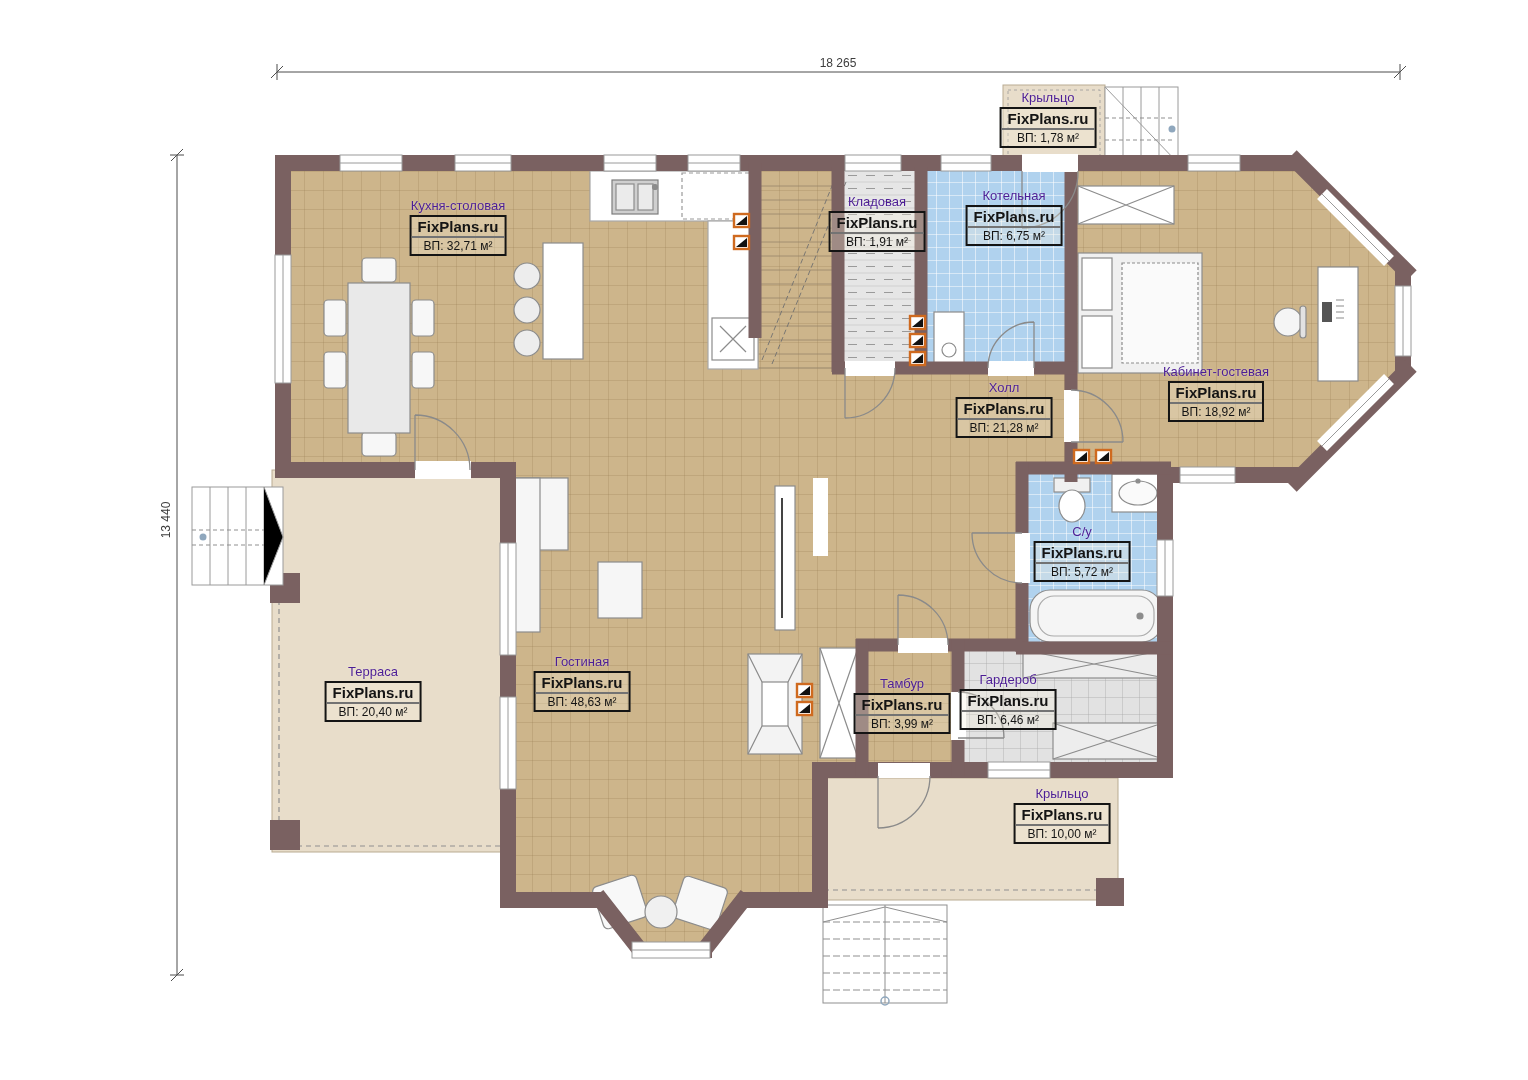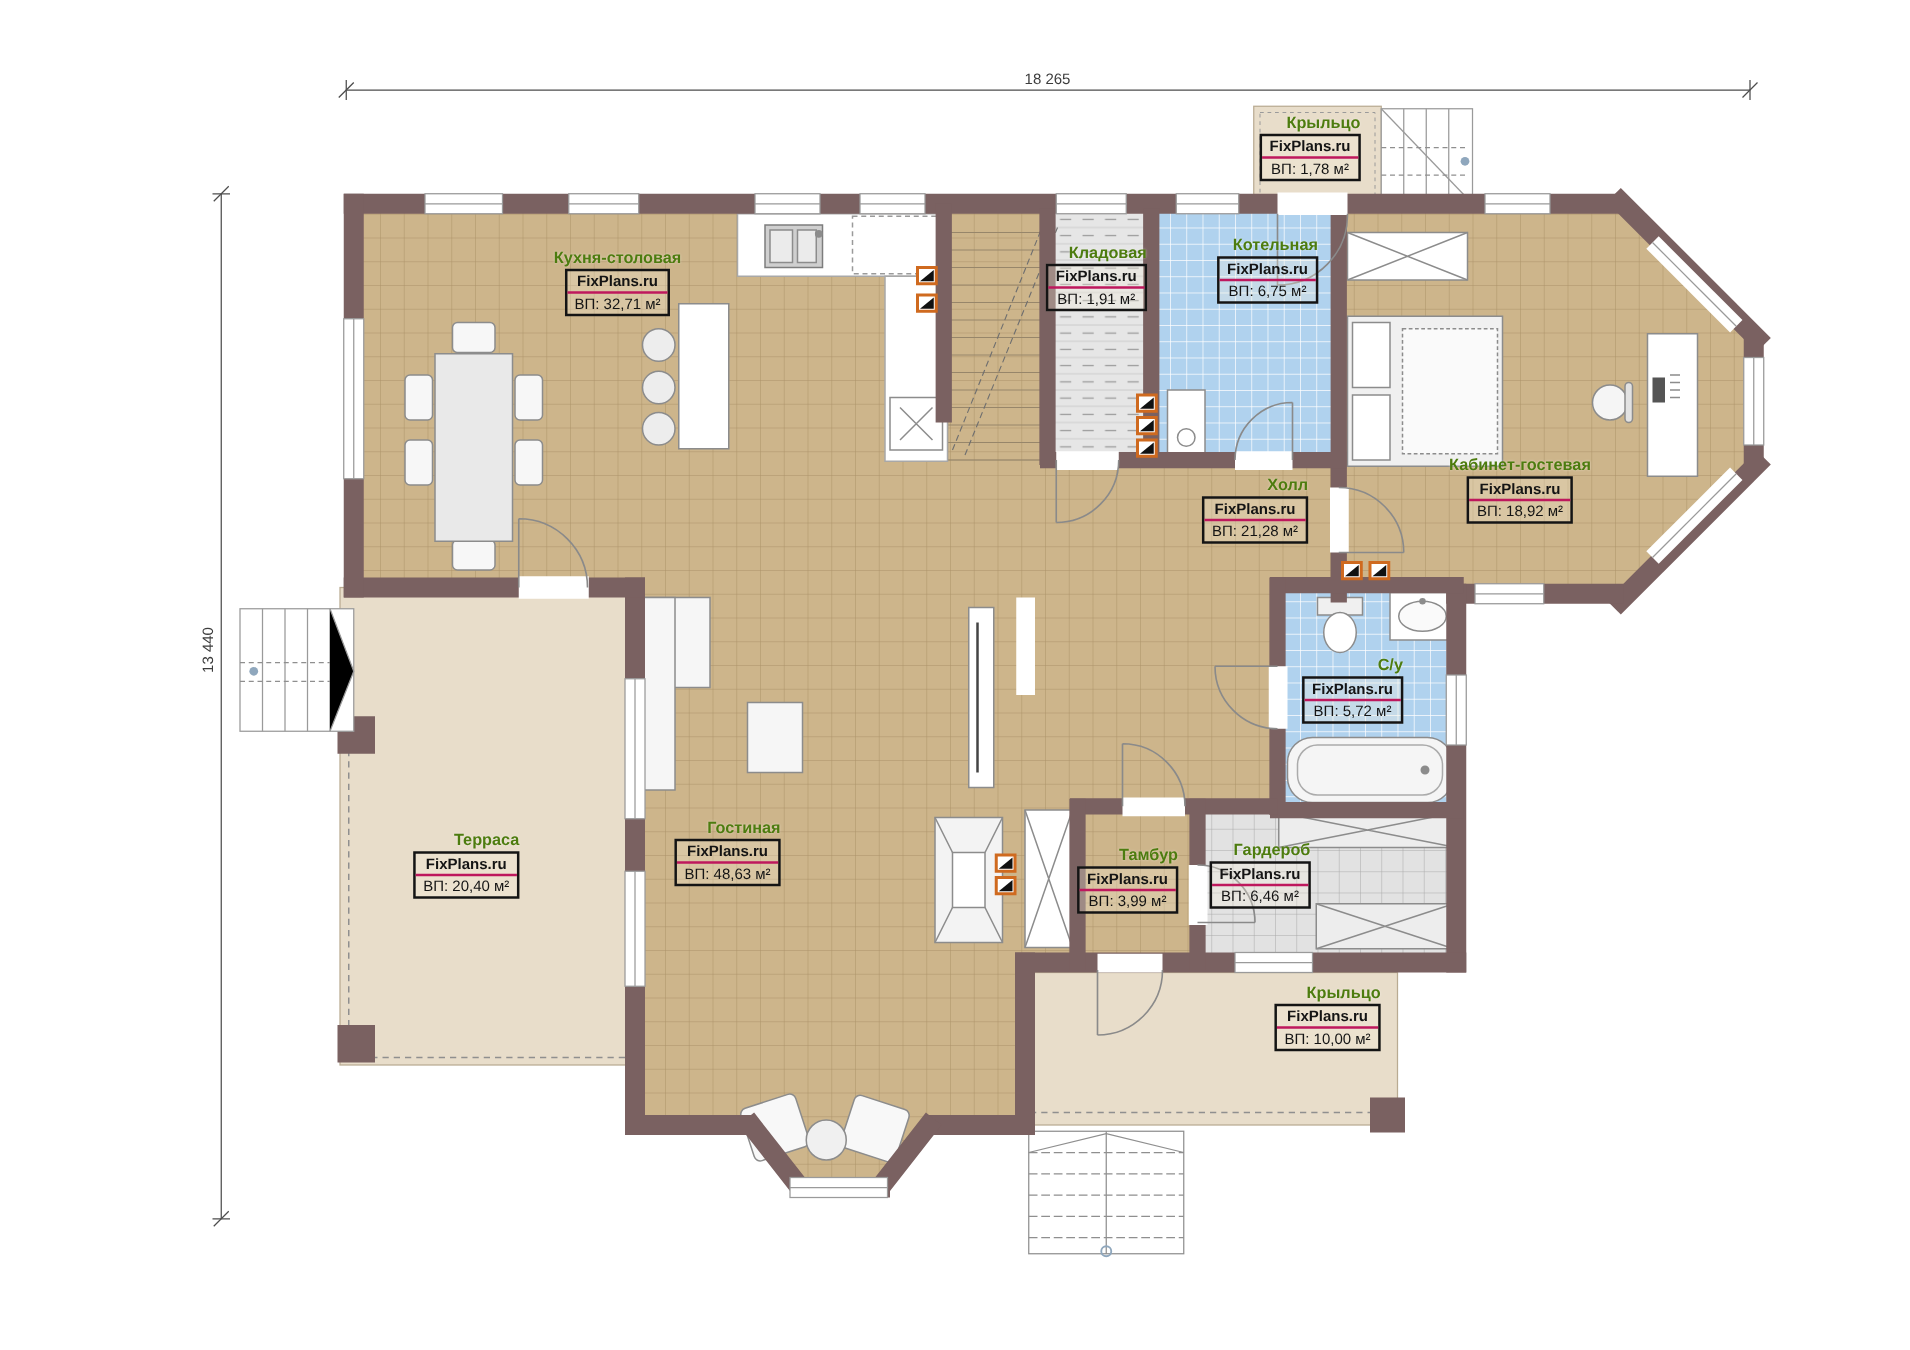--- a/index.html
+++ b/index.html
@@ -2,25 +2,25 @@
 <html><head>
 <meta charset="utf-8">
 <style>
   html,body{margin:0;padding:0;background:#ffffff;}
   .canvas{
     position:relative;width:1528px;height:1040px;background:#ffffff;overflow:hidden;
     font-family:"Liberation Sans","DejaVu Sans",sans-serif;
   }
   .plan-svg{position:absolute;left:0;top:0;}
   .room-label{position:absolute;transform:translateX(-50%);text-align:center;z-index:5;}
-  .room-name{font-size:13px;font-weight:bold;color:#4d7c0f;white-space:nowrap;margin-bottom:2px;
-    text-shadow:0 0 2px rgba(255,255,255,.5);text-align:right;}
+  .room-name{font-size:13px;font-weight:normal;color:#4c1d95;white-space:nowrap;margin-bottom:2px;
+    text-shadow:0 0 2px rgba(255,255,255,.5);}
   .room-box{display:inline-block;border:2px solid #141414;background:rgba(245,238,220,0.30);}
-  .room-site{display:block;font-size:12px;font-weight:bold;color:#141414;padding:1px 6px;
-    border-bottom:2px solid #be185d;white-space:nowrap;}
+  .room-site{display:block;font-size:15px;font-weight:bold;color:#141414;padding:1px 6px;
+    border-bottom:2px solid #737373;white-space:nowrap;}
   .room-area{display:block;font-size:12px;font-weight:normal;color:#141414;padding:1px 6px;white-space:nowrap;}
   .dim-label{position:absolute;font-size:12px;color:#3d3d3d;z-index:4;white-space:nowrap;}
   .dim-label.vertical{transform:translate(-50%,-50%) rotate(-90deg);}
   .dim-label.horizontal{transform:translateX(-50%);}
 </style>
 </head>
 <body>
 
 <div class="canvas">
 
@@ -340,21 +340,21 @@
 </svg>
 
 <div class="dim-label horizontal" style="left:838px;top:56px;">18 265</div>
 <div class="dim-label vertical" style="left:166px;top:520px;">13 440</div>
 
 <div class="room-label" style="left:1048px;top:90px;">
   <div class="room-name">Крыльцо</div>
   <div class="room-box"><span class="room-site">FixPlans.ru</span><span class="room-area">ВП: 1,78 м²</span></div>
 </div>
 
-<div class="room-label" style="left:458px;top:198px;margin-left:36px;">
+<div class="room-label" style="left:458px;top:198px;">
   <div class="room-name">Кухня-столовая</div>
   <div class="room-box"><span class="room-site">FixPlans.ru</span><span class="room-area">ВП: 32,71 м²</span></div>
 </div>
 
 <div class="room-label" style="left:877px;top:194px;">
   <div class="room-name">Кладовая</div>
   <div class="room-box"><span class="room-site">FixPlans.ru</span><span class="room-area">ВП: 1,91 м²</span></div>
 </div>
 
 <div class="room-label" style="left:1014px;top:188px;">

